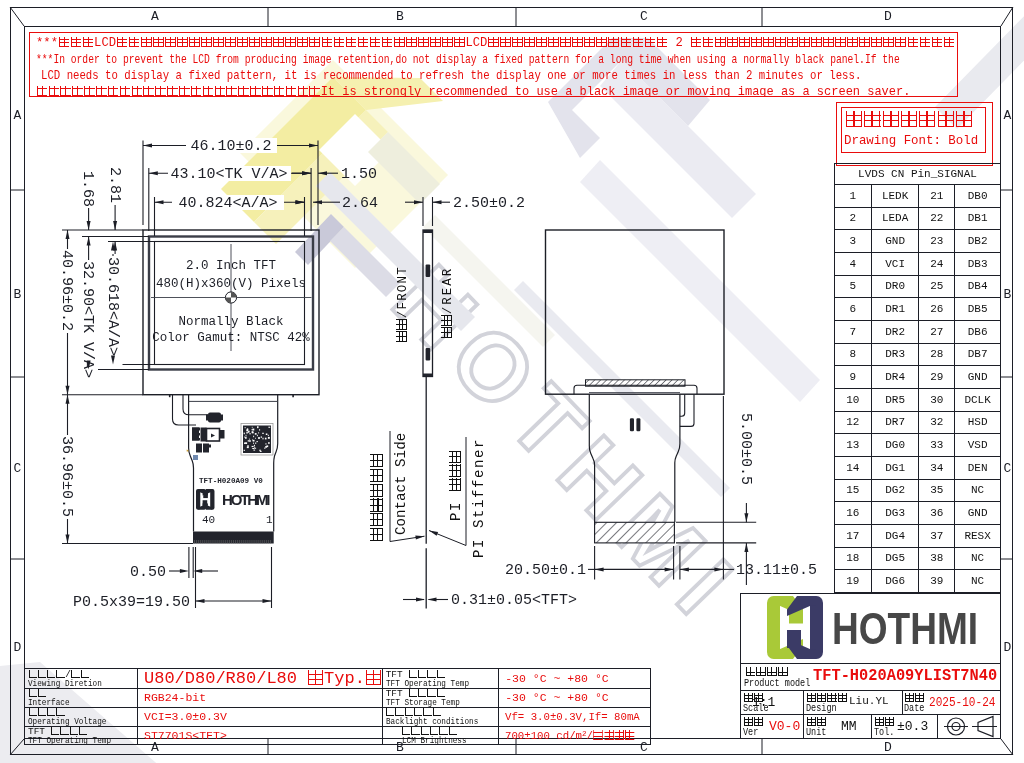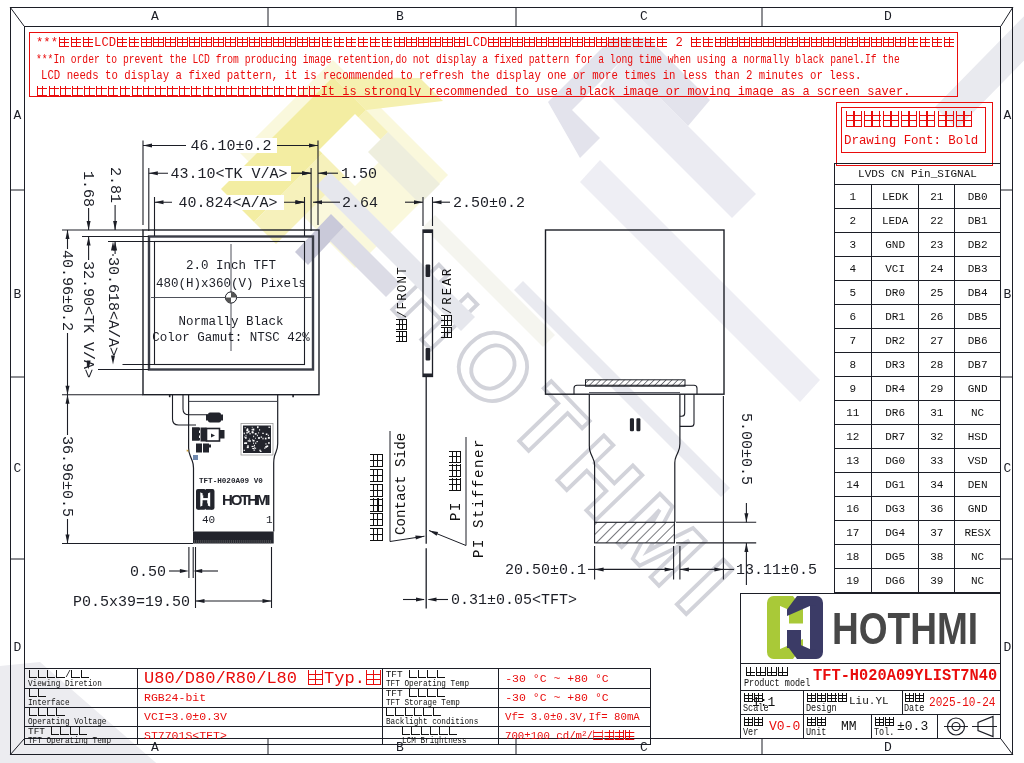--- a/index.html
+++ b/index.html
@@ -111,42 +111,48 @@
         <td style="width:36px">28</td>
         <td style="width:46px">DB7</td>
       </tr>
       <tr>
         <td style="width:37px">9</td>
         <td style="width:48px">DR4</td>
         <td style="width:36px">29</td>
         <td style="width:46px">GND</td>
       </tr>
       <tr>
-        <td style="width:37px">11</td>
-        <td style="width:48px">DR6</td>
-        <td style="width:36px">31</td>
-        <td style="width:46px">NC</td>
+        <td style="width:37px">10</td>
+        <td style="width:48px">DR5</td>
+        <td style="width:36px">30</td>
+        <td style="width:46px">DCLK</td>
       </tr>
       <tr>
         <td style="width:37px">12</td>
         <td style="width:48px">DR7</td>
         <td style="width:36px">32</td>
         <td style="width:46px">HSD</td>
       </tr>
       <tr>
         <td style="width:37px">13</td>
         <td style="width:48px">DG0</td>
         <td style="width:36px">33</td>
         <td style="width:46px">VSD</td>
       </tr>
       <tr>
         <td style="width:37px">14</td>
         <td style="width:48px">DG1</td>
         <td style="width:36px">34</td>
         <td style="width:46px">DEN</td>
+      </tr>
+      <tr>
+        <td style="width:37px">15</td>
+        <td style="width:48px">DG2</td>
+        <td style="width:36px">35</td>
+        <td style="width:46px">NC</td>
       </tr>
       <tr>
         <td style="width:37px">16</td>
         <td style="width:48px">DG3</td>
         <td style="width:36px">36</td>
         <td style="width:46px">GND</td>
       </tr>
       <tr>
         <td style="width:37px">17</td>
         <td style="width:48px">DG4</td>

